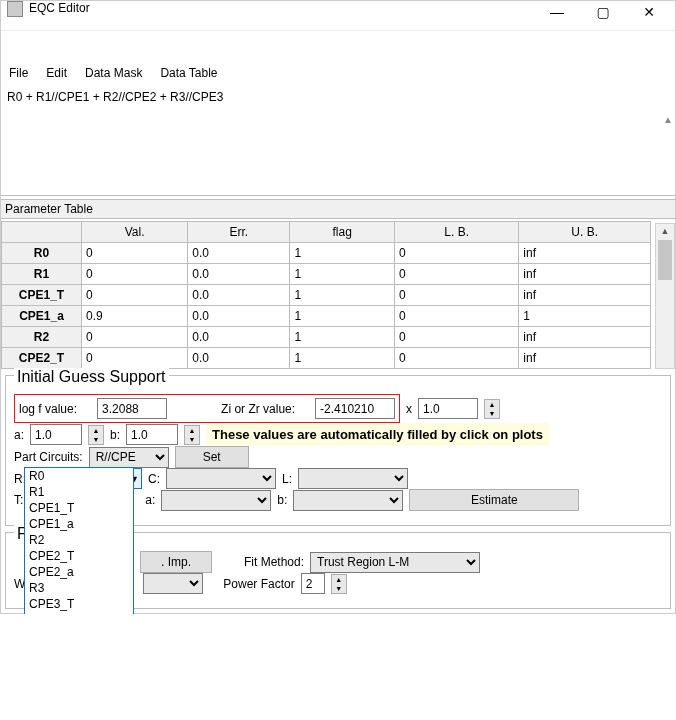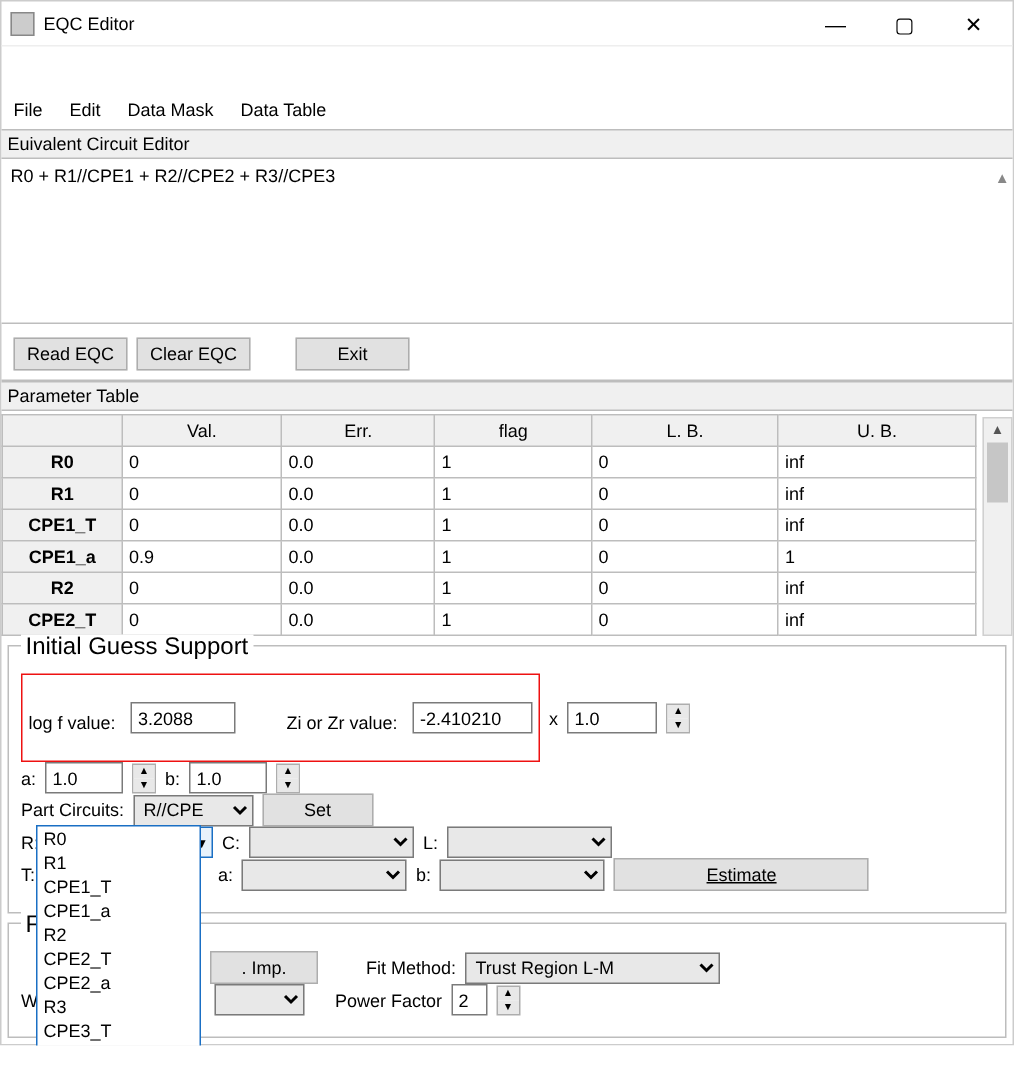--- a/index.html
+++ b/index.html
@@ -1,18 +1,18 @@
 <!DOCTYPE html>
 <html><head>
 <meta charset="utf-8">
 <style>
   * { box-sizing: border-box; font-family: "Segoe UI", Arial, sans-serif; }
   body { margin: 0; background: #fff; font-size: 12px; width:676px; }
   .window { border:1px solid #ccc; width:676px; }
-  .titlebar { display:flex; align-items:center; height:30px; padding:0 6px; border-bottom:1px solid #eee;}
+  .titlebar { display:flex; height:30px; padding:0 6px; border-bottom:1px solid #eee;}
   .titlebar .icon { width:16px; height:16px; background:#ccc; display:inline-block; margin-right:6px; border:1px solid #888;}
   .titlebar .title { flex:1; font-size:12px; }
   .winbtns { display:flex; gap:18px; margin-right:6px;}
   .winbtn { width:28px; height:22px; display:flex; align-items:center; justify-content:center; font-size:14px; }
   .menubar { display:flex; gap:18px; padding:4px 8px 6px; font-size:12px;margin-top:31px;}
   .menuitem { cursor:default; }
   .section-label { background:#f0f0f0; border:1px solid #bdbdbd; padding:2px 4px; font-size:12px; border-left:none; border-right:none;}
   .eqc-area { position:relative; }
   .eqc-text { width:100%; height:110px; border:1px solid #bdbdbd; padding:4px 6px; font-size:12px; resize:none; border-left:none; border-right:none; border-top:none;}
   .eqc-scroll-up { position:absolute; right:2px; top:28px; font-size:10px; color:#888;}
@@ -29,24 +29,24 @@
   .vscroll .arrow{ text-align:center; font-size:9px; color:#555; padding:2px 0;}
   .vscroll .thumb { background:#c6c6c6; height:40px; margin:2px;}
   .groupbox { border:1px solid #bdbdbd; margin:6px 4px 4px; padding:6px 8px 8px; position:relative;}
   .groupbox .gtitle { position:relative; top:-14px; background:#fff; display:inline-block; padding:0 3px; font-size:16px;}
   .row { display:flex; align-items:center; gap:6px; flex-wrap:wrap; margin-top:-6px; margin-bottom:6px;}
   label.lab { font-size:12px; }
   input.txt { border:1px solid #7a7a7a; padding:2px 4px; font-size:12px; height:21px; }
   .spin { display:inline-flex; flex-direction:column; border:1px solid #adadad; }
   .spin span { width:14px; height:9px; font-size:7px; text-align:center; line-height:9px; background:#e8e8e8; cursor:pointer;}
   select.combo { border:1px solid #7a7a7a; background:#e8e8e8; font-size:12px; height:21px; padding:1px 2px;}
-  .redbox { border:1.5px solid #e11; padding:18px 4px; display:inline-flex; align-items:flex-end; gap:10px;}
+  .redbox { border:1.5px solid #e11; padding:3px 4px; display:inline-flex; align-items:center; gap:20px;}
   .anno { background:#fffce0; color:#000; font-weight:bold; padding:4px 6px; font-size:13px;}
   .setbtn { width:74px;}
-  .estbtn { width:170px;text-decoration:underline;}
+  .estbtn { width:170px;}
   .fitbtn { width:100px;}
   .dropdown { position:absolute; background:#fff; border:1px solid #1a6fc4; width:110px; z-index:10; font-size:12px;}
   .dropdown .opt { padding:1px 4px; }
   .r-select-open { border:1px solid #1a6fc4; background:#e8f2fb; width:110px; height:21px; display:inline-flex; align-items:center; justify-content:flex-end; padding:0 2px;}
   .r-select-open .caret{ font-size:9px;}
   .fit-area { position:relative; }
 </style>
 </head>
 <body>
 
@@ -63,28 +63,22 @@
   </div>
 
   <div class="menubar">
     <span class="menuitem">File</span>
     <span class="menuitem">Edit</span>
     <span class="menuitem">Data Mask</span>
     <span class="menuitem">Data Table</span>
   </div>
 
   <div class="eqc-area">
-    <div class="section-label">Euivalent Circuit Editor</div>
     <textarea class="eqc-text" style="">R0 + R1//CPE1 + R2//CPE2 + R3//CPE3</textarea>
     <span class="eqc-scroll-up">▲</span>
-  </div>
-  <div class="btnrow">
-    <button class="std readbtn">Read EQC</button>
-    <button class="std clearbtn">Clear EQC</button>
-    <button class="std exitbtn">Exit</button>
   </div>
 
   <div class="section-label">Parameter Table</div>
   <div class="param-wrap">
     <table class="paramtbl">
       <thead>
         <tr>
           <th></th>
           <th>Val.</th>
           <th>Err.</th>
@@ -175,20 +169,21 @@
       <span class="spin">
           <span>▲</span>
           <span>▼</span>
         </span>
       <label class="lab">b:</label>
       <input class="txt" style="width: 52px;" value="1.0">
       <span class="spin">
           <span>▲</span>
           <span>▼</span>
         </span>
+      <span class="anno">These values are automatically filled by click on plots</span>
     </div>
 
     <div class="row">
       <label class="lab">Part Circuits:</label>
       <select class="combo" style="width:80px">
         <option>R//CPE</option>
       </select>
       <button class="std setbtn">Set</button>
     </div>
 

